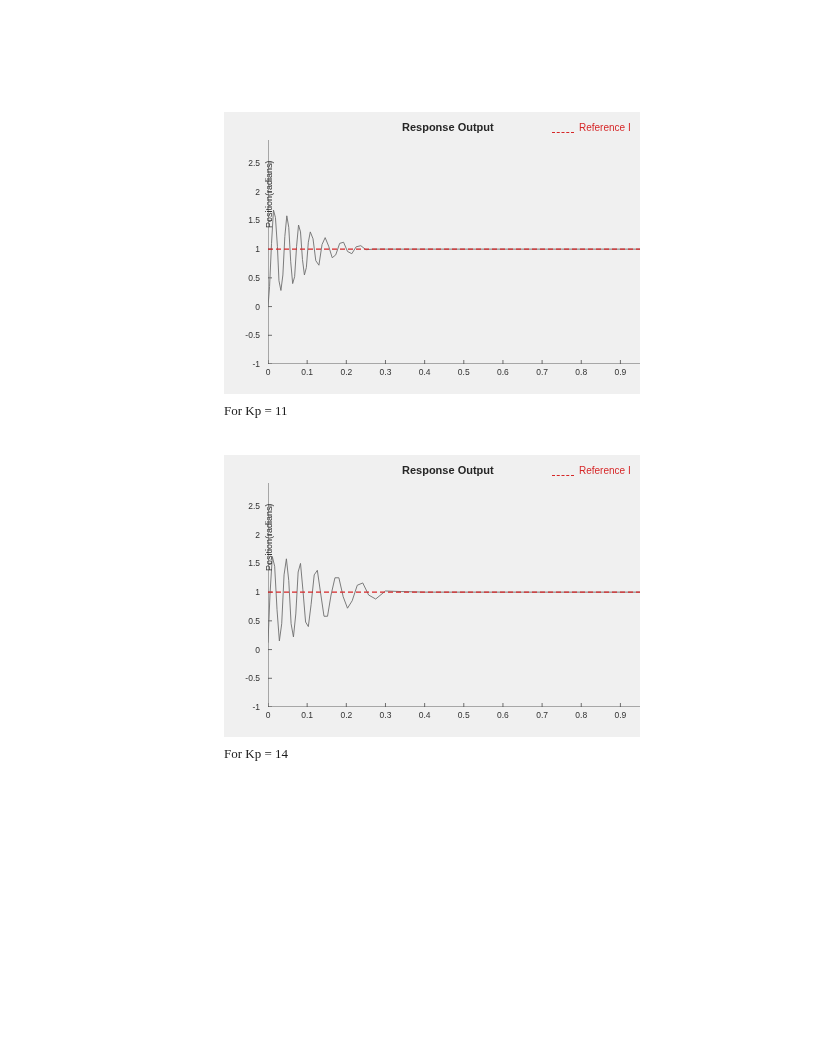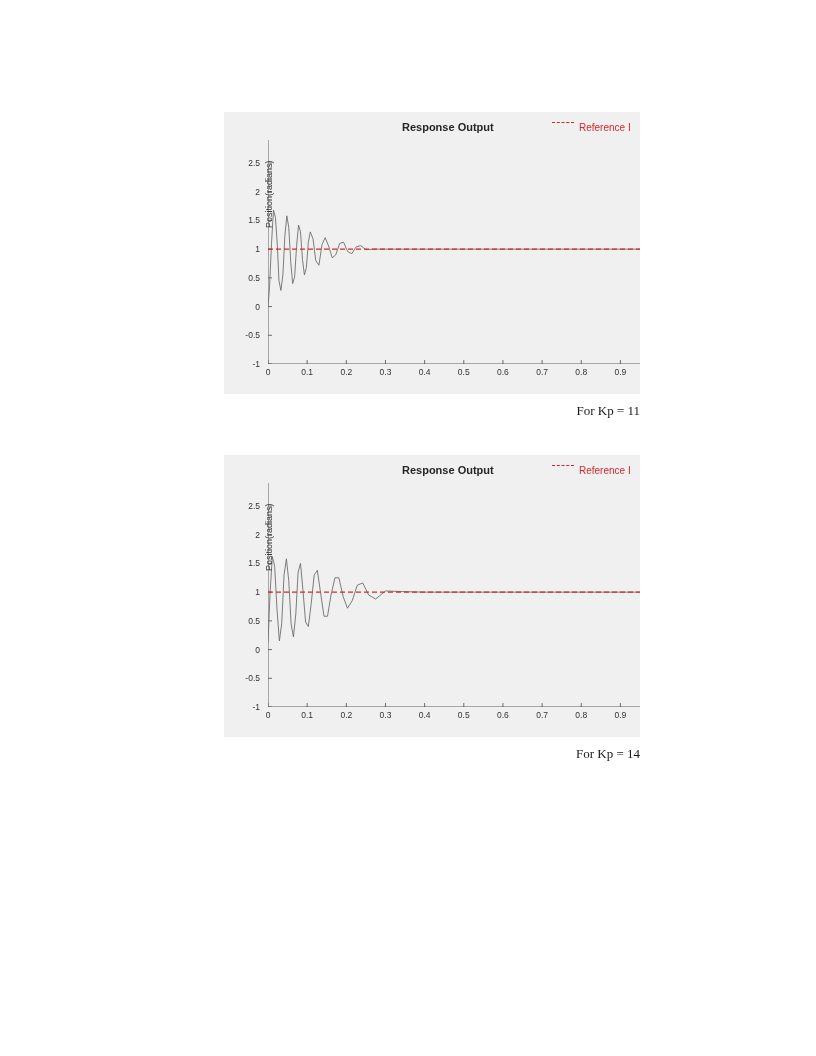--- a/index.html
+++ b/index.html
@@ -51,21 +51,21 @@
     font-size: 11px;
     font-weight: bold;
     color: #262626;
     white-space: nowrap;
   }
   .legend-group {
     position: absolute;
     left: 328px;
     top: 4px;
     display: flex;
-    align-items: flex-start;
+    align-items: flex-end;
     gap: 5px;
     white-space: nowrap;
   }
   .legend-dash {
     display: inline-block;
     width: 22px;
     height: 0;
     border-top: 1.4px dashed #d62728;
   }
   .legend-label {
@@ -106,21 +106,21 @@
     top: 100%;
     margin-top: 3px;
     font-family: "Liberation Sans", sans-serif;
     font-size: 8.5px;
     color: #333;
     transform: translateX(-50%);
     white-space: nowrap;
   }
   .caption {
     width: 416px;
-    text-align: right;
+    text-align: left;
     margin-top: 9px;
     font-family: "Liberation Serif", serif;
     font-size: 13px;
     color: #1a1a1a;
   }
   svg { display: block; }
 </style>
 </head>
 <body>
 

